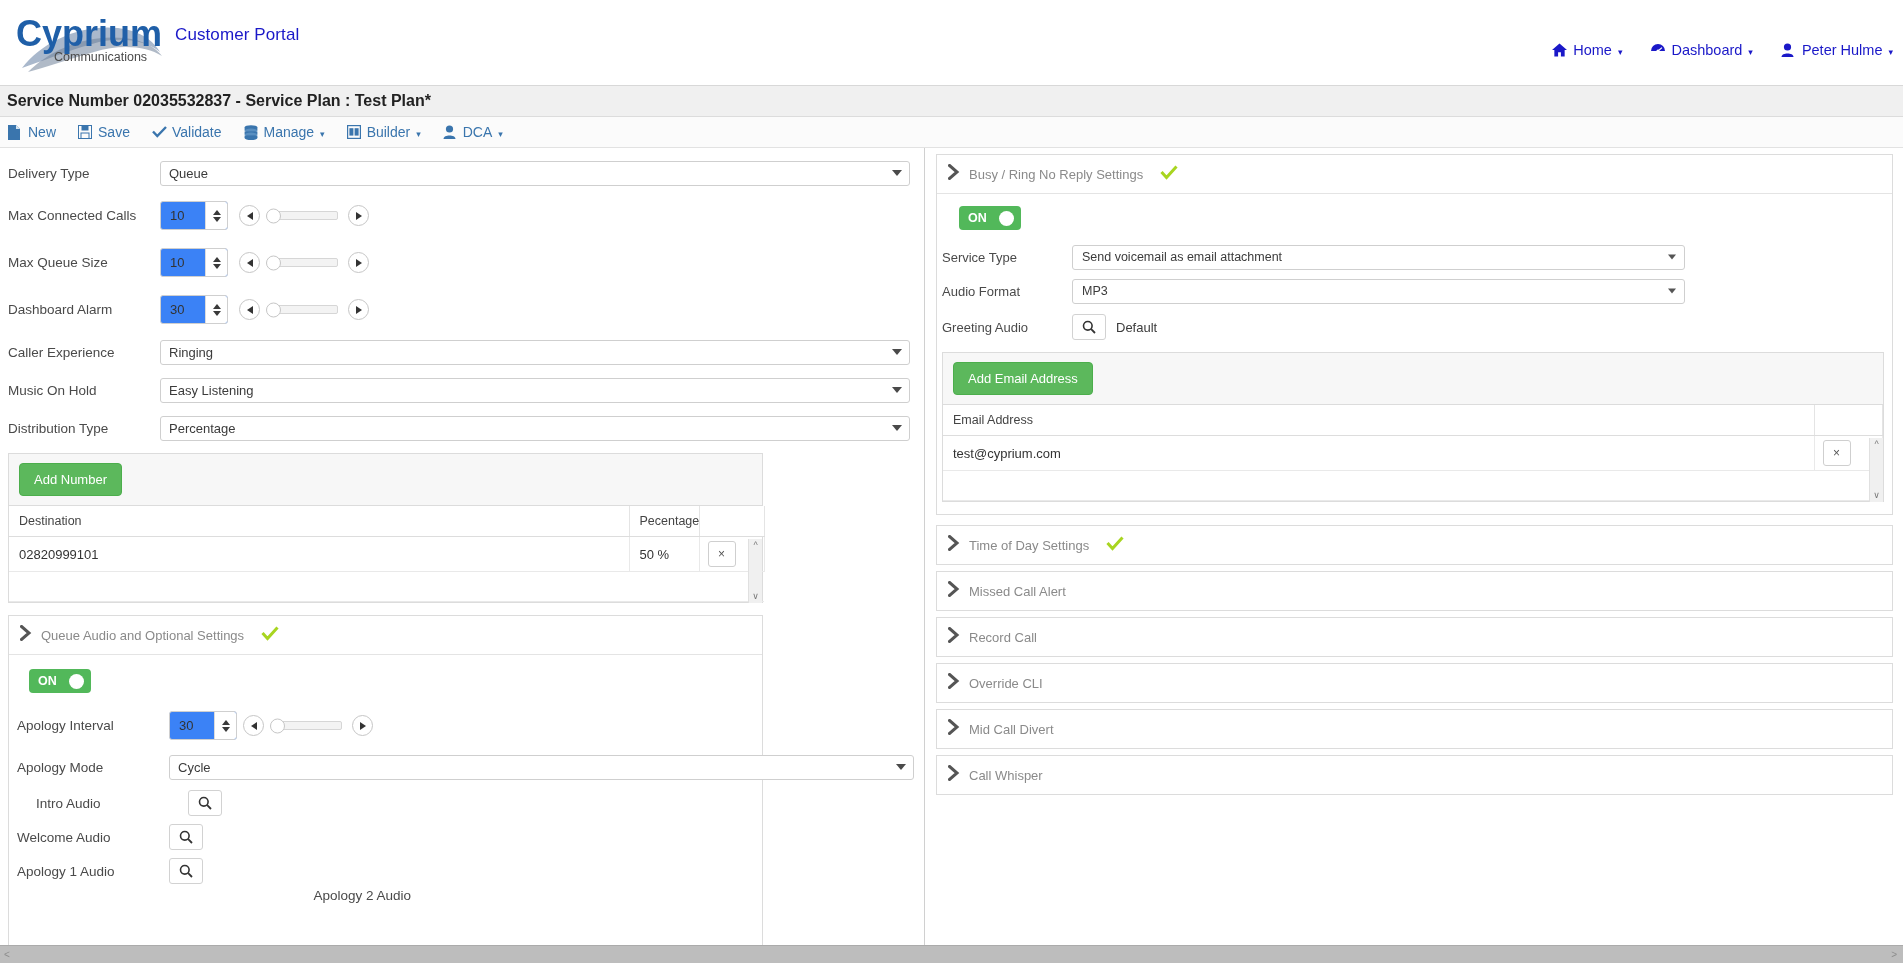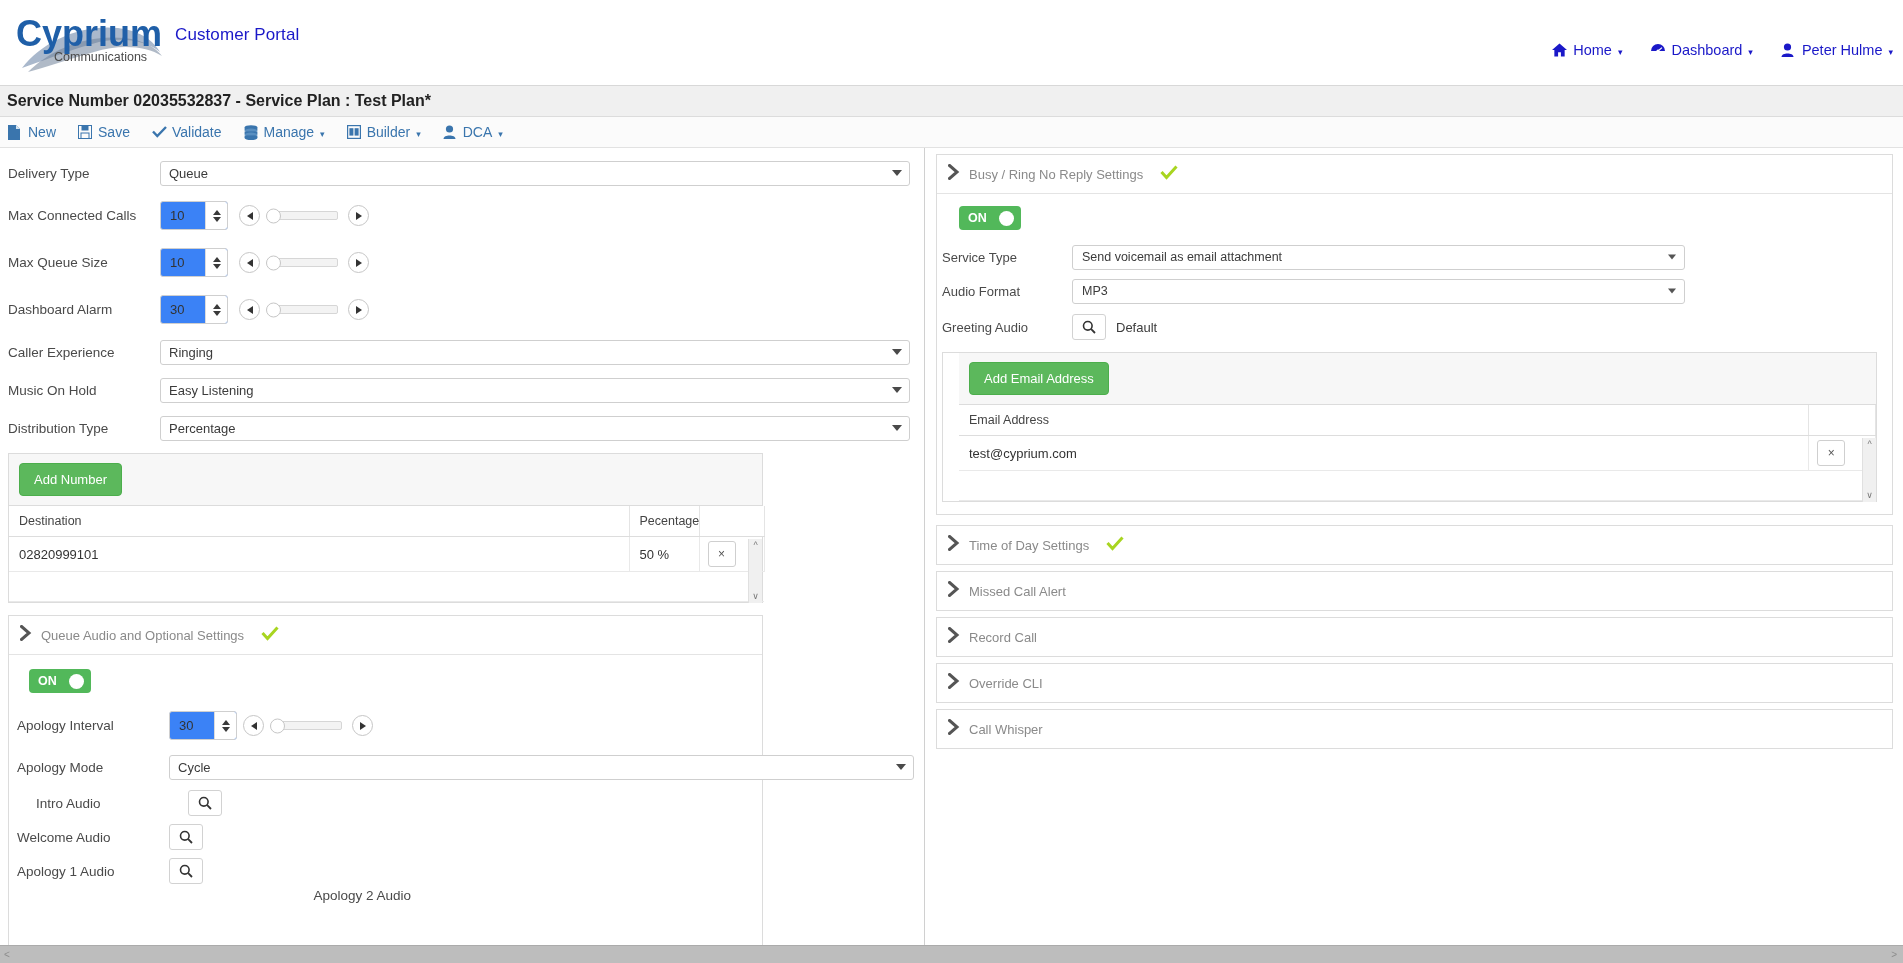--- a/index.html
+++ b/index.html
@@ -179,21 +179,21 @@
   .r-sel {
     position:relative; width:613px; height:25px; background:#fff; border:1px solid #cfcfcf;
     border-radius:3px; display:flex; align-items:center; padding:0 22px 0 9px;
     font-size:12.5px; color:#3b3b3b; cursor:pointer;
   }
   .r-sel .arrow2 {
     position:absolute; right:8px; top:50%; transform:translateY(-50%);
     width:0;height:0;border-left:4px solid transparent;border-right:4px solid transparent;
     border-top:5px solid #555;
   }
-  .emailpanel { margin:6px 15px 0 5px; border:1px solid #dcdcdc; background:#fff;padding-left:16px; }
+  .emailpanel { margin:6px 8px 0 5px; border:1px solid #dcdcdc; background:#fff; }
   .ep-head { background:#f7f7f7; padding:9px 10px; border-bottom:1px solid #dcdcdc; }
 
   
   .hscroll {
     position:absolute; left:0; bottom:0; width:1903px; height:18px;
     background:#bdbdbd; border-top:1px solid #ababab;
   }
   .hs-left, .hs-right { position:absolute; top:3px; font-size:10px; color:#8d8d8d; }
   .hs-left { left:4px; } .hs-right { right:6px; }
 </style>
@@ -726,20 +726,30 @@
               <span class="acc-title">Override CLI</span>
             </div>
           </div>
           <div class="acc">
             <div class="acc-head">
               <span class="chev">
                 <svg width="12" height="16" viewBox="0 0 12 16">
                     <path d="M1.5 1.5 L9 8 L1.5 14.5" fill="none" stroke="#555" stroke-width="3" stroke-linecap="square"></path>
                   </svg>
               </span>
+              <span class="acc-title">Mid Call Divert</span>
+            </div>
+          </div>
+          <div class="acc">
+            <div class="acc-head">
+              <span class="chev">
+                <svg width="12" height="16" viewBox="0 0 12 16">
+                    <path d="M1.5 1.5 L9 8 L1.5 14.5" fill="none" stroke="#555" stroke-width="3" stroke-linecap="square"></path>
+                  </svg>
+              </span>
               <span class="acc-title">Call Whisper</span>
             </div>
           </div>
         </div>
 
       </div>
     </div>
   </div>
 
   <div class="hscroll">

